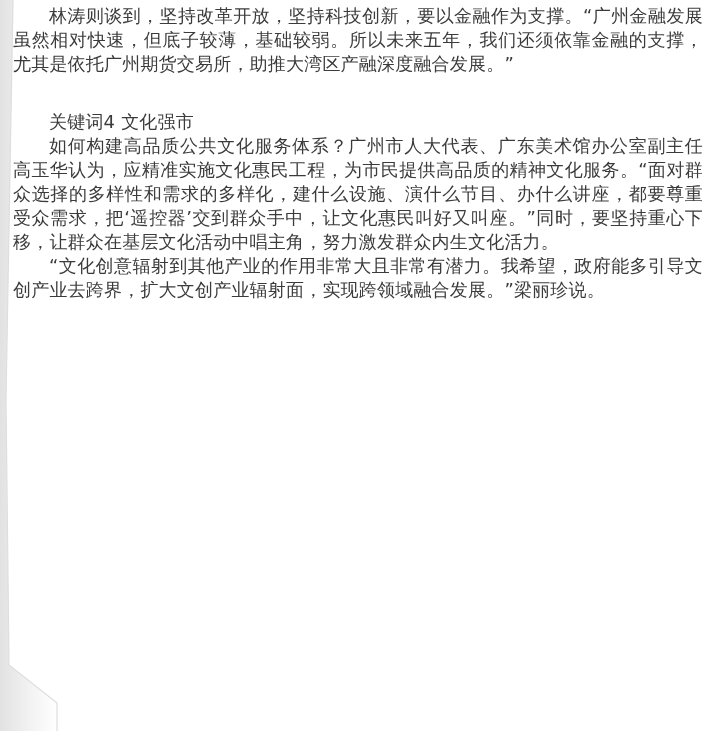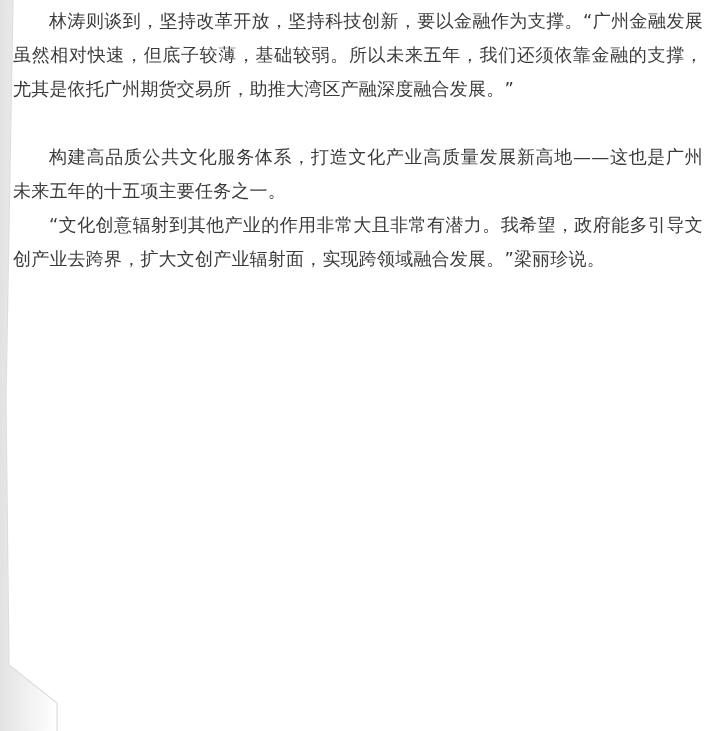--- a/index.html
+++ b/index.html
@@ -19,21 +19,21 @@
     height: 731px;
     background: #ffffff;
     overflow: hidden;
   }
   .content {
     position: absolute;
     top: 4px;
     left: 13px;
     width: 690px;
     font-size: 18px;
-    line-height: 34px;
+    line-height: 24px;
     color: #3b3b3b;
     text-align: justify;
     letter-spacing: 0.2px;
   }
   .content p {
     margin: 0;
     padding: 0;
     text-indent: 2em;
   }
   .content p.gap {
@@ -46,21 +46,22 @@
     pointer-events: none;
   }
 </style>
 </head>
 <body style="background: rgb(255, 255, 255);">
 
 <div class="page">
 
   <div class="content" style="color: rgb(59, 59, 59);">
       <p>林涛则谈到，坚持改革开放，坚持科技创新，要以金融作为支撑。“广州金融发展虽然相对快速，但底子较薄，基础较弱。所以未来五年，我们还须依靠金融的支撑，尤其是依托广州期货交易所，助推大湾区产融深度融合发展。”</p>
-      <p class="gap">构建高品质公共文化服务体系，打造文化产业高质量发展新高地——这也是广州未来五年的十五项主要任务之一。</p>
+      <p class="gap">关键词4 文化强市</p>
+      <p>如何构建高品质公共文化服务体系？广州市人大代表、广东美术馆办公室副主任高玉华认为，应精准实施文化惠民工程，为市民提供高品质的精神文化服务。“面对群众选择的多样性和需求的多样化，建什么设施、演什么节目、办什么讲座，都要尊重受众需求，把‘遥控器’交到群众手中，让文化惠民叫好又叫座。”同时，要坚持重心下移，让群众在基层文化活动中唱主角，努力激发群众内生文化活力。</p>
       <p>“文化创意辐射到其他产业的作用非常大且非常有潜力。我希望，政府能多引导文创产业去跨界，扩大文创产业辐射面，实现跨领域融合发展。”梁丽珍说。</p>
     </div>
 
   <svg class="edge-shadow" width="60" height="731" viewBox="0 0 60 731" aria-hidden="true">
     <defs>
       <linearGradient id="edgeGrad" x1="0" y1="0" x2="1" y2="0">
         <stop offset="0" stop-color="#e2e2e2"></stop>
         <stop offset="0.55" stop-color="#f3f3f3"></stop>
         <stop offset="1" stop-color="#ffffff"></stop>
       </linearGradient>

